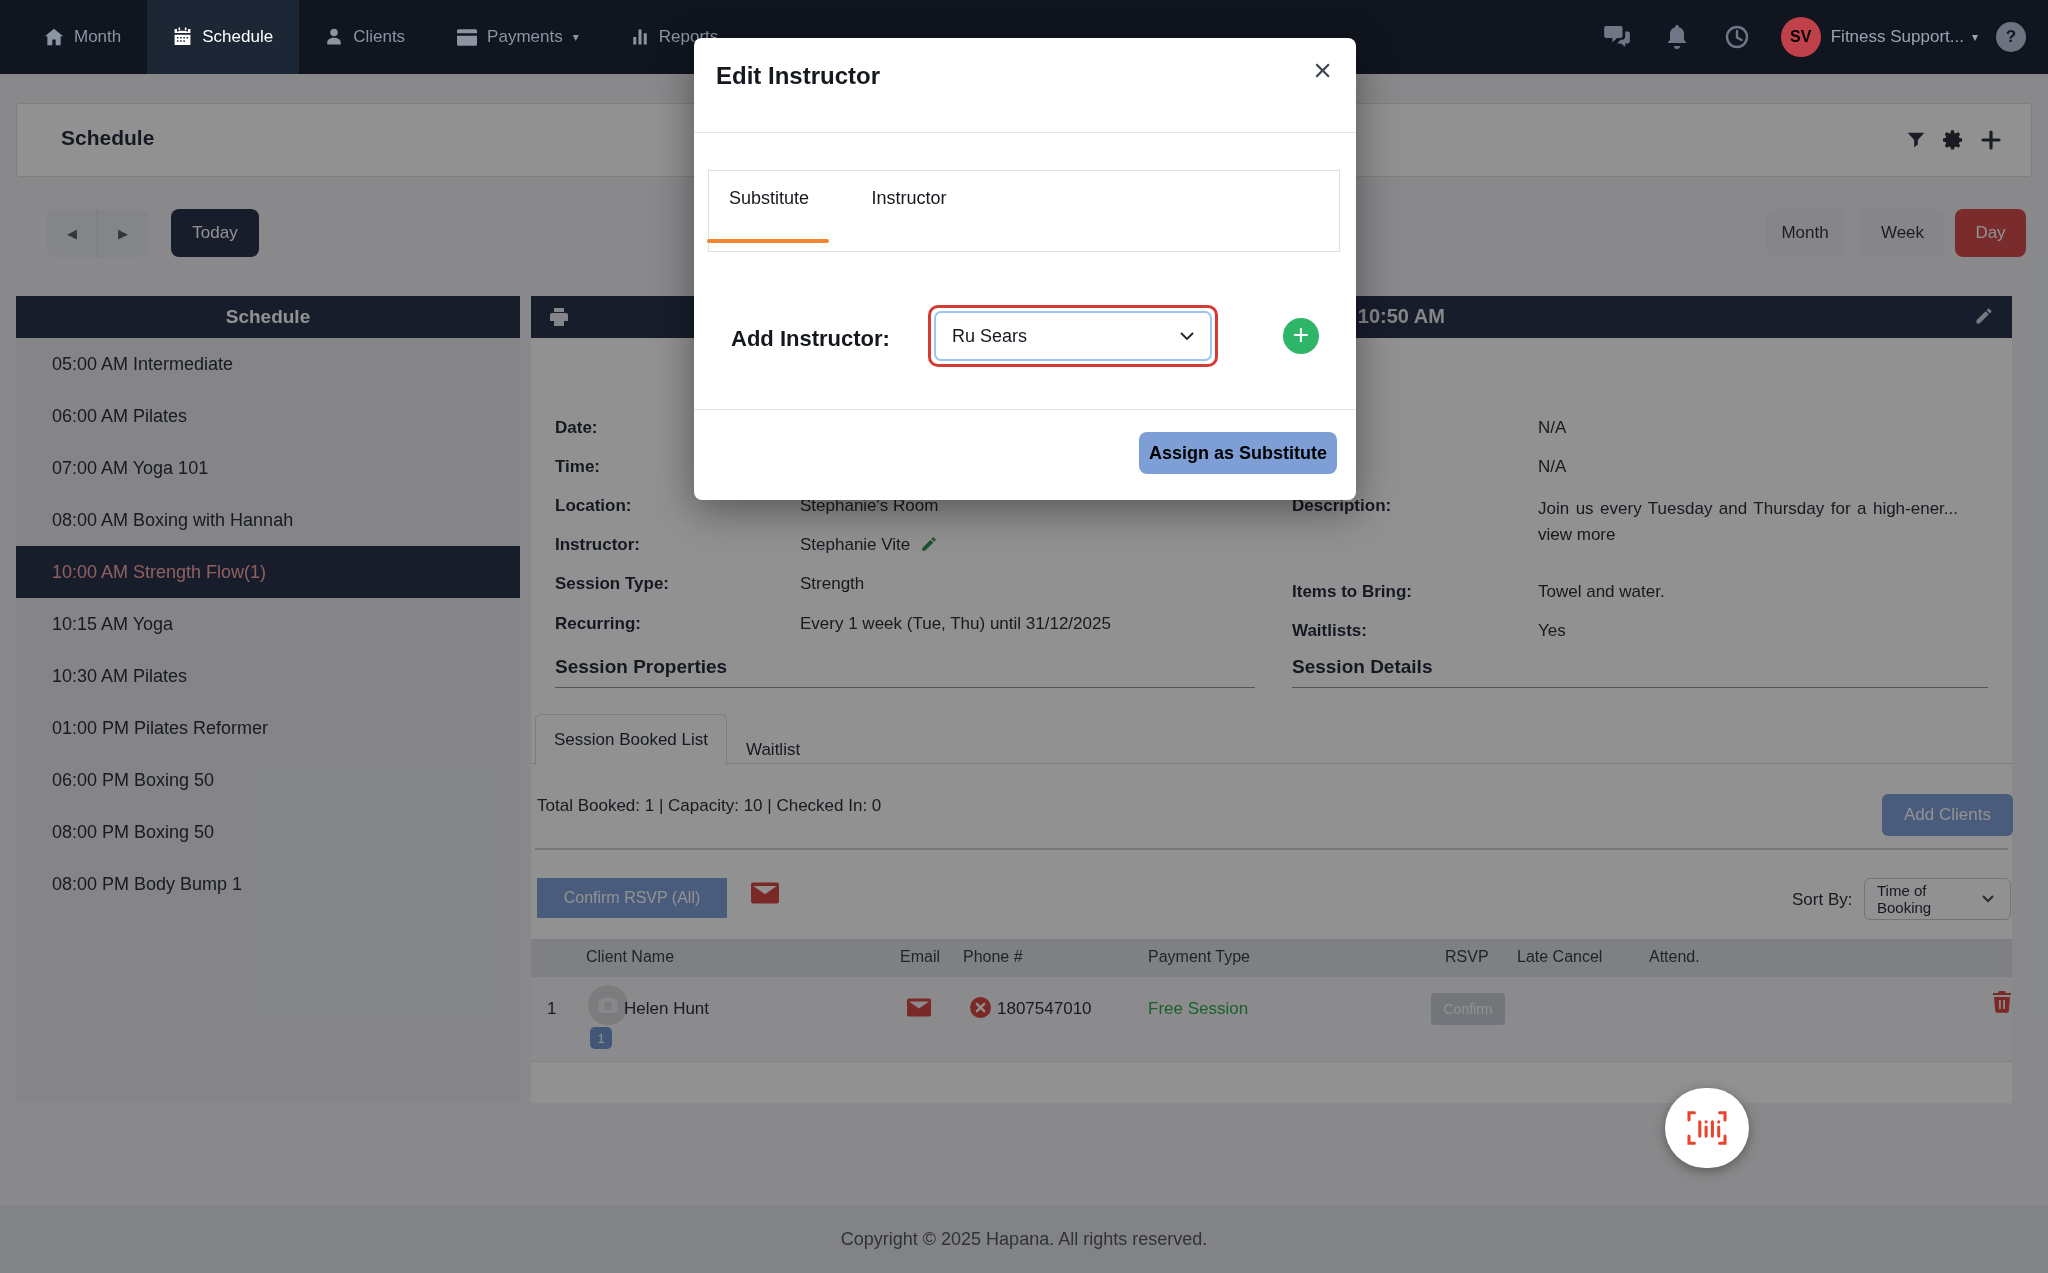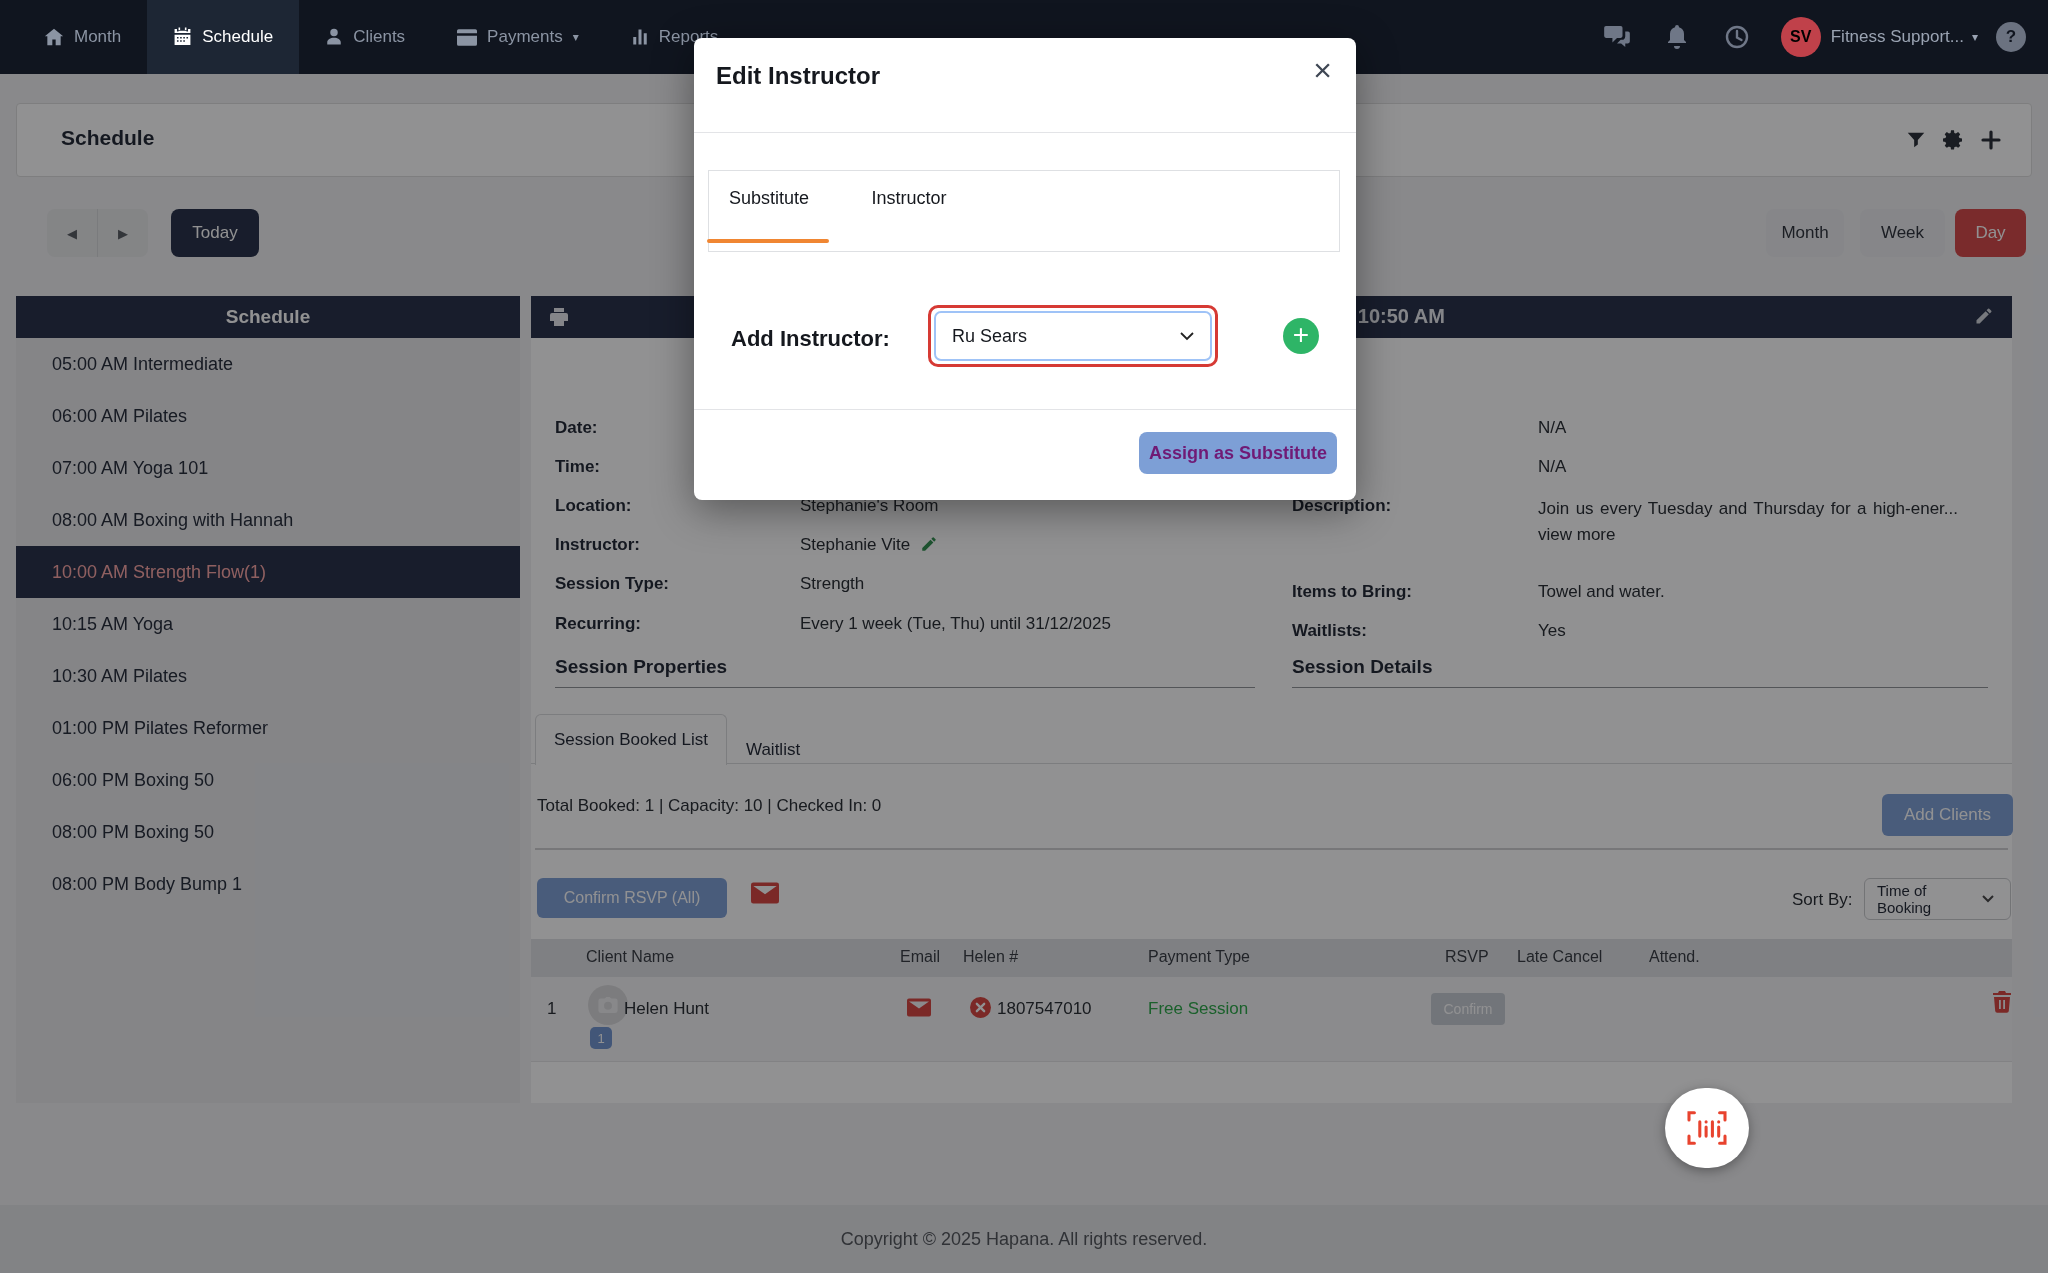--- a/index.html
+++ b/index.html
@@ -70,21 +70,21 @@
               border-bottom:none;border-radius:6px 6px 0 0;display:flex;align-items:center;justify-content:center;
               font-size:17px;color:#1d2330;cursor:pointer;z-index:2;}
   #tab-waitlist{position:absolute;left:215px;top:430px;font-size:17px;color:#1d2330;cursor:pointer;margin-top:14px;}
 
   #booked-summary{position:absolute;left:6px;top:500px;font-size:17px;color:#24292f;}
   #add-clients{position:absolute;left:1351px;top:498px;width:131px;height:42px;background:var(--blue);color:#fff;
                border-radius:6px;display:flex;align-items:center;justify-content:center;font-size:17px;cursor:pointer;}
   #panel-hr{position:absolute;left:4px;top:552px;width:1473px;height:2px;background:#cfd0d2;}
 
   #confirm-all{position:absolute;left:6px;top:582px;width:190px;height:40px;background:var(--blue);color:#fff;
-               border-radius:6px;display:flex;align-items:center;justify-content:center;font-size:16px;cursor:pointer;}
+               border-radius:0;display:flex;align-items:center;justify-content:center;font-size:16px;cursor:pointer;}
   #mail-all{position:absolute;left:220px;top:586px;color:var(--accent-red);cursor:pointer;}
   #sort-label{position:absolute;left:1261px;top:594px;font-size:17px;color:#24292f;}
   #sort-select{position:absolute;left:1333px;top:582px;width:147px;height:42px;border:1px solid #c9cacd;border-radius:6px;
                background:#fff;display:flex;align-items:center;justify-content:space-between;padding:0 16px 0 12px;
                font-size:15px;color:#1d2330;cursor:pointer;box-sizing:border-box;}
 
   
   #thead{position:absolute;left:0;top:643px;width:100%;height:38px;background:#dfe1e4;font-size:16px;color:#33383f;}
   #thead span{position:absolute;top:9px;}
   #trow{position:absolute;left:0;top:681px;width:100%;height:84px;background:#f5f5f6;border-bottom:1px solid #e4e4e6;
@@ -117,21 +117,21 @@
   #mtab-inst{position:absolute;left:160px;top:121px;width:110px;height:78px;display:flex;align-items:center;justify-content:center;
              font-size:18px;color:#15181e;cursor:pointer;}
   #modal-field-label{position:absolute;left:37px;top:288px;font-size:22px;font-weight:bold;color:#15181e;}
   #select-ring{position:absolute;left:234px;top:267px;width:290px;height:62px;border:3px solid #d63a34;border-radius:10px;box-sizing:border-box;}
   #instructor-select{position:absolute;left:3px;top:3px;width:278px;height:50px;border:2px solid #9fc3f7;border-radius:7px;
                      background:#fff;display:flex;align-items:center;justify-content:space-between;
                      padding:0 16px;font-size:18px;color:#15181e;box-sizing:border-box;cursor:pointer;}
   #add-instructor-btn{position:absolute;left:589px;top:280px;width:36px;height:36px;border-radius:50%;background:var(--green);
                       color:#fff;font-size:28px;display:flex;align-items:center;justify-content:center;cursor:pointer;padding-bottom:3px;box-sizing:border-box;}
   #modal-hr2{position:absolute;left:0;top:371px;width:100%;height:1px;background:#e3e4e7;}
-  #assign-btn{position:absolute;left:445px;top:394px;width:198px;height:42px;background:var(--blue);color:#701a75;border:none;
+  #assign-btn{position:absolute;left:445px;top:394px;width:198px;height:42px;background:var(--blue);color:#000000;border:none;
               border-radius:8px;font-size:18px;font-weight:bold;font-family:inherit;cursor:pointer;}
   .green-text{color:#28a745;}
 </style>
 </head>
 <body>
 
 <div id="app">
 
   <div>
 
@@ -249,21 +249,21 @@
         <span>
             <svg width="12" height="8" viewBox="0 0 12 8" fill="none" stroke="#444" stroke-width="2">
               <path d="M1 1l5 5 5-5"></path>
             </svg>
           </span>
       </div>
 
       <div id="thead">
         <span style="left:55px;">Client Name</span>
         <span style="left:356px;margin-left:13px;">Email</span>
-        <span style="left:432px;">Helen #</span>
+        <span style="left:432px;">Phone #</span>
         <span style="left:617px;">Payment Type</span>
         <span style="left:914px;">RSVP</span>
         <span style="left:986px;">Late Cancel</span>
         <span style="left:1118px;">Attend.</span>
       </div>
       <div id="trow">
         <span class="abs" style="left:16px;top:22px;">1</span>
         <div id="row-avatar">
           <span>
               <svg width="20" height="16" viewBox="0 0 24 20" fill="currentColor">

